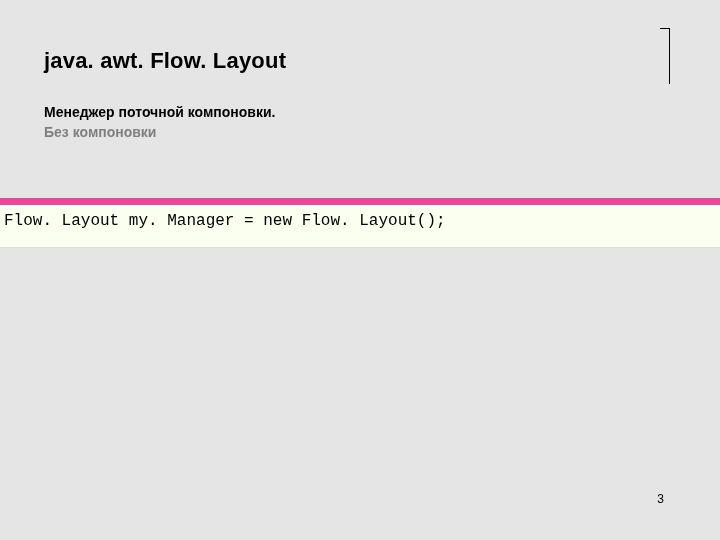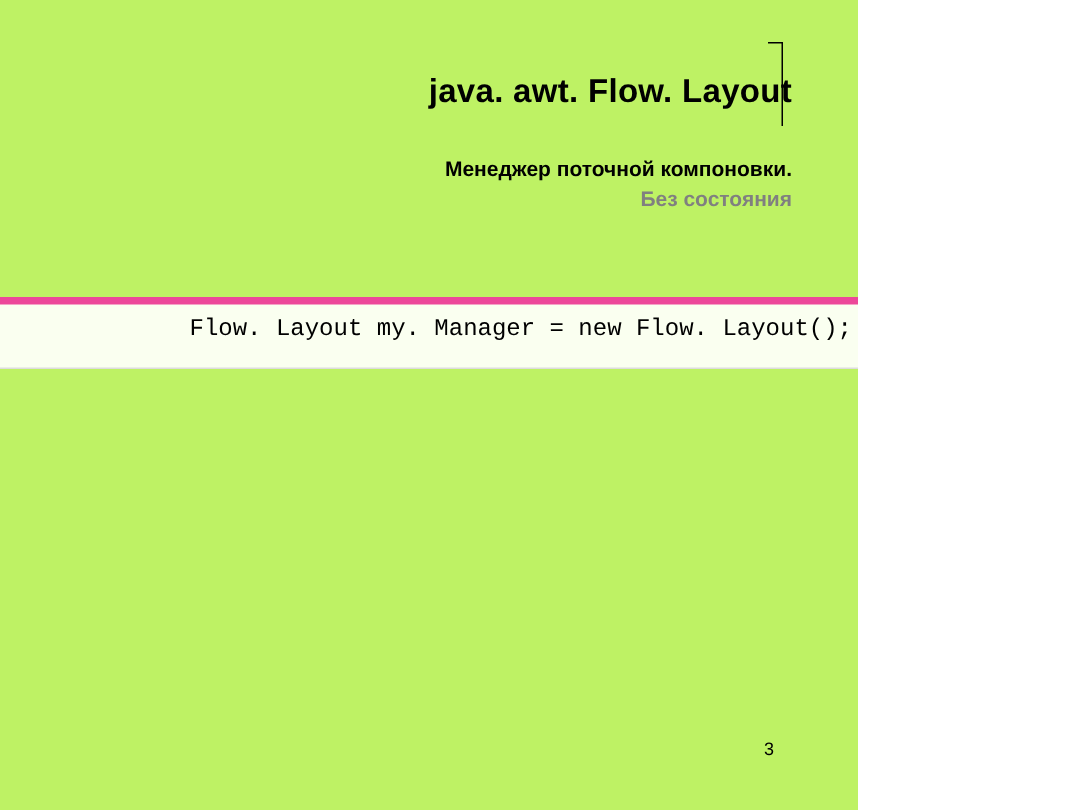--- a/index.html
+++ b/index.html
@@ -1,22 +1,21 @@
 <!DOCTYPE html>
 <html><head>
 <meta charset="utf-8">
 <style>
   * { margin: 0; padding: 0; box-sizing: border-box; }
   html, body { width: 720px; height: 540px; background: #fff; font-family: Arial, Helvetica, sans-serif; }
   .slide {
     position: relative;
-    width: 572px;
+    width: 720px;
     height: 540px;
-    background: #bef264;
-    text-align: right;
+    background: #e5e5e5;
   }
   .header-area {
     position: absolute;
     top: 48px;
     left: 44px;
     right: 44px;
   }
   .rule-top {
     position: absolute;
     top: 28px;
@@ -55,21 +54,21 @@
     color: #808080;
     line-height: 1.45;
   }
   .code-block {
     position: absolute;
     top: 198px;
     left: 0;
     right: 0;
     padding: 6px 4px 14px 4px;
     background: #fafff0;
-    border-top: 5px solid #ec4899;
+    border-top: 7px solid #ec4899;
     border-bottom: 1px solid #dcdcdc;
   }
   .code-line {
     font-family: "Courier New", Courier, monospace;
     font-size: 16px;
     color: #000;
     white-space: pre;
     line-height: 1.35;
   }
   .page-num {
@@ -85,21 +84,21 @@
 
 <div class="slide">
 
   <div class="rule-top"></div>
   <div class="rule-side"></div>
 
   <div class="header-area">
     <div class="title">java. awt. Flow. Layout</div>
     <div class="subtitle-block">
       <div class="sub-bold">Менеджер поточной компоновки.</div>
-      <div class="sub-grey">Без состояния</div>
+      <div class="sub-grey">Без компоновки</div>
     </div>
   </div>
 
   <div class="code-block">
     <div class="code-line">Flow. Layout my. Manager = new Flow. Layout();</div>
   </div>
 
   <div class="page-num">3</div>
 
 </div>

